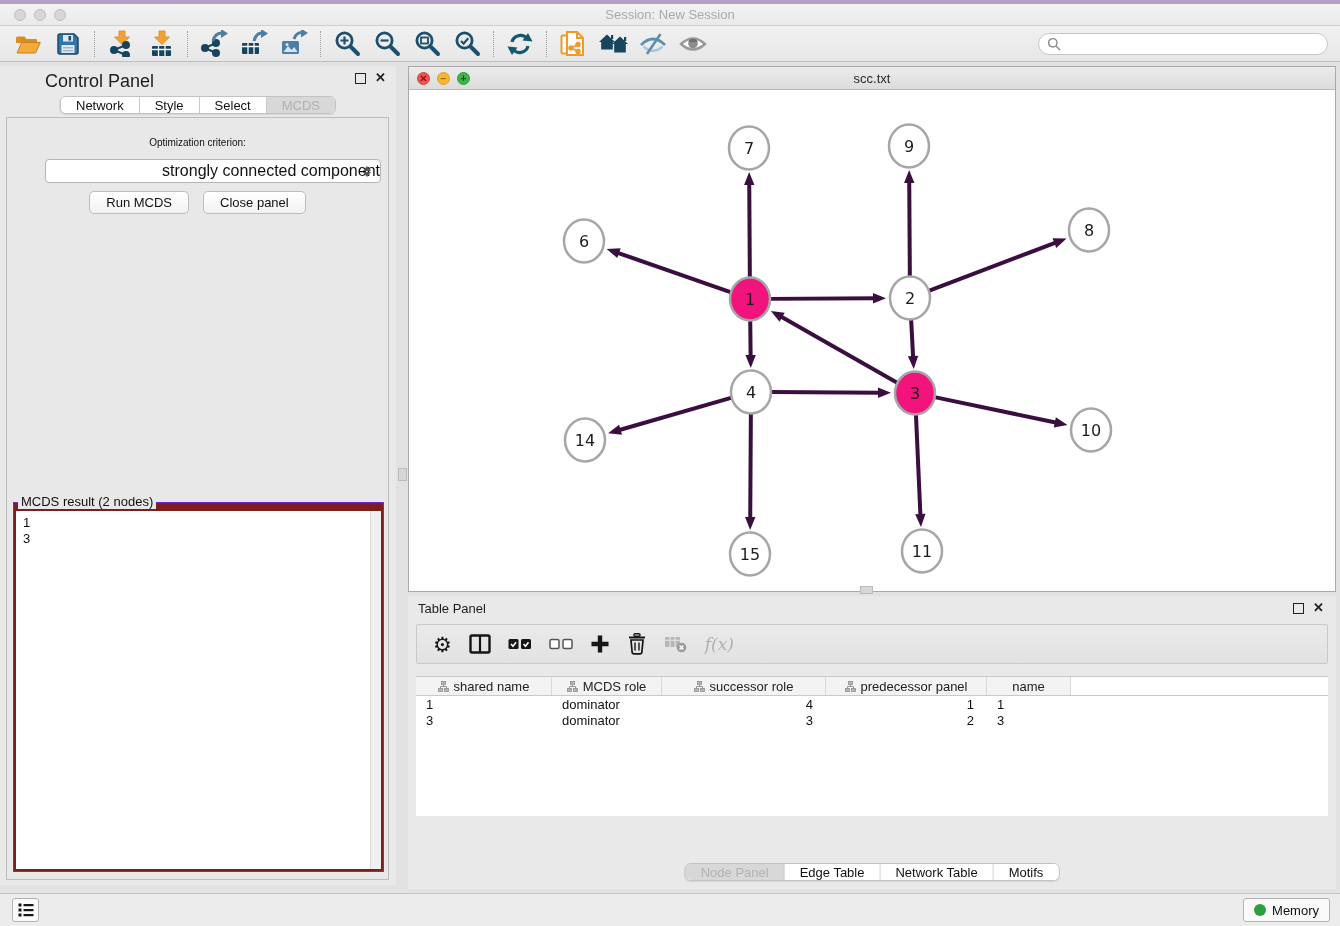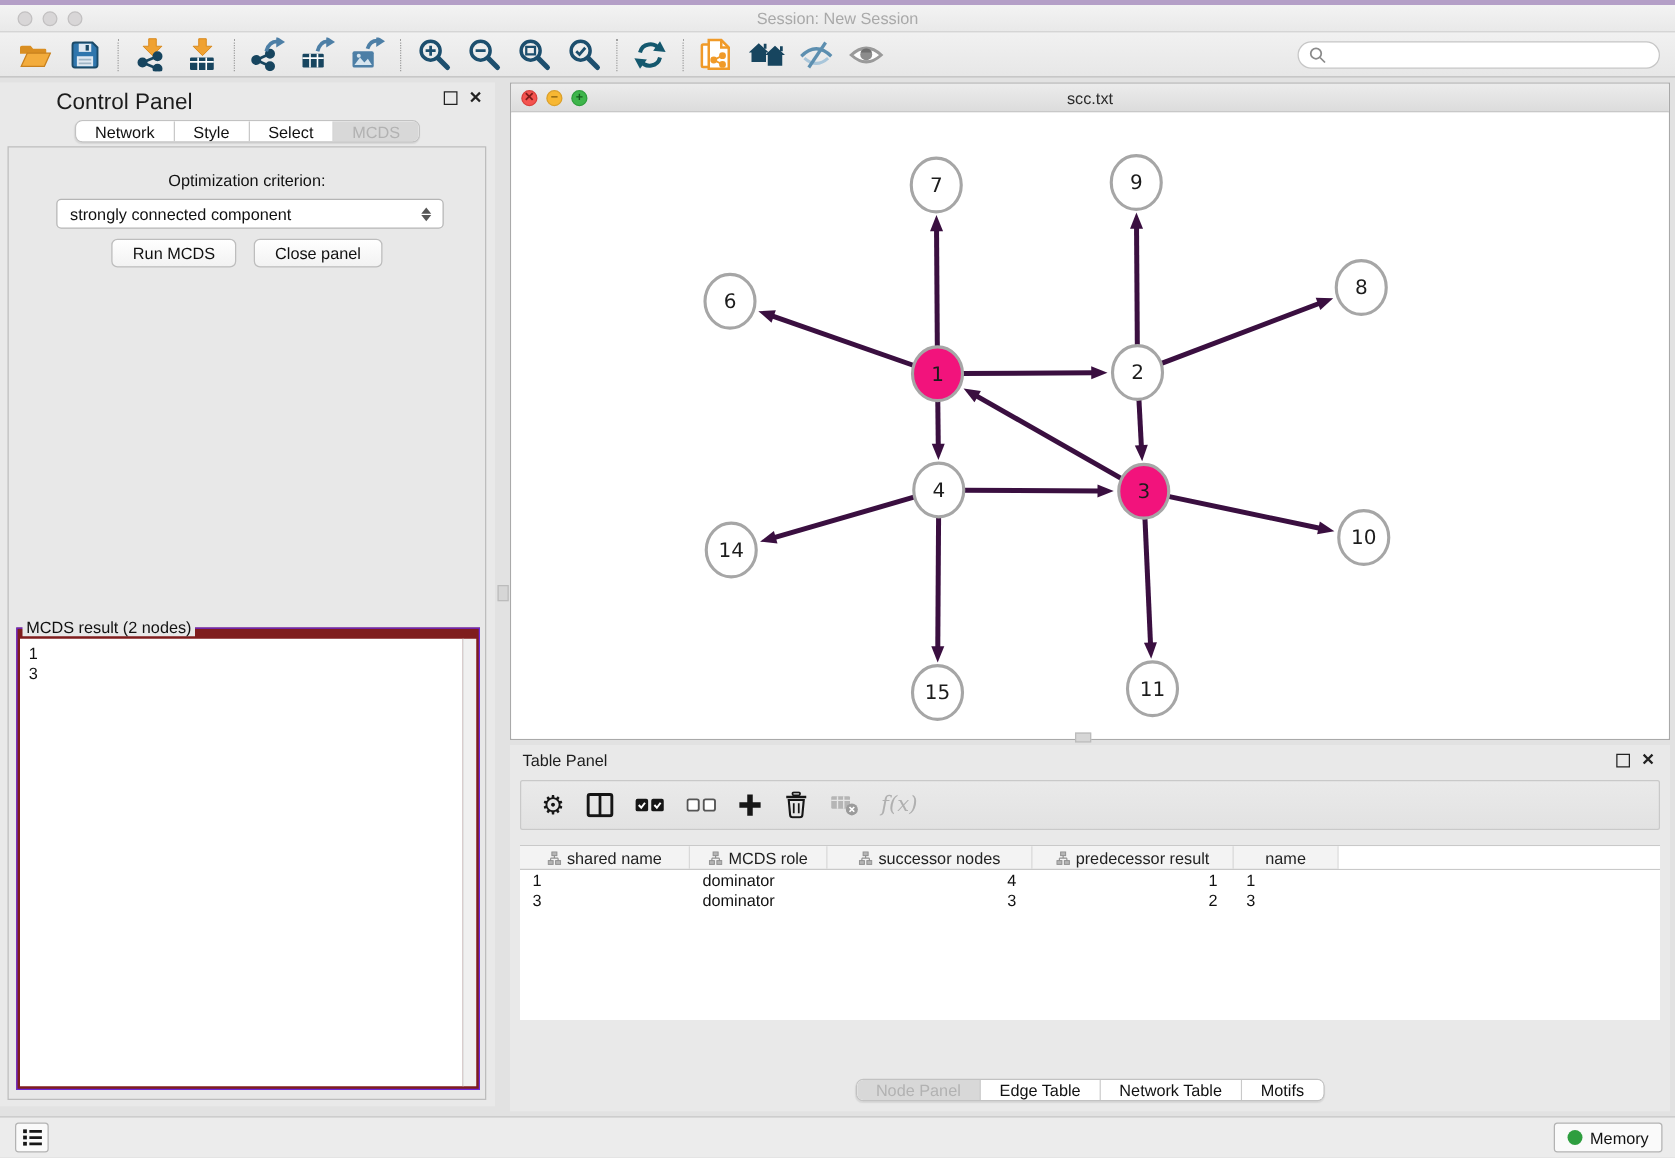--- a/index.html
+++ b/index.html
@@ -36,24 +36,24 @@
   .seg-tabs { position:absolute; display:inline-flex; height:18px; border:1px solid #c2c2c2;
     border-radius:6px; overflow:hidden; background:#fff; box-shadow:0 1px 1px rgba(0,0,0,.08); z-index:3; }
   .seg-tab { padding:0 15px; font-size:13px; color:#111; background:#fff; display:flex;
     align-items:center; border-right:1px solid #c9c9c9; cursor:default; }
   .seg-tab:last-child { border-right:none; }
   .seg-tab.selected { background:#d8d8d8; color:#b2b2b2; }
   .cp-tabs { left:50%; transform:translateX(-50%); top:30px; }
 
   .cp-box { position:absolute; left:6px; top:51px; width:383px; height:828px; max-height:763px;
     border:1px solid #bdbdbd; background:#e8e8e8; }
-  .opt-label { position:absolute; left:0; right:0; top:19px; text-align:center; font-size:13px; color:#111; }
-  .mcds-select { position:absolute; left:38px; top:41px; width:310px; height:24px; background:#fff;
-    border:1px solid #b5b5b5; border-radius:4px; font-size:13px; color:#111;
-    display:flex; align-items:center; padding-left:10px; }
+  .opt-label { position:absolute; left:0; right:0; top:19px; text-align:center; font-size:10px; color:#111; }
+  .mcds-select { position:absolute; left:38px; top:41px; width:336px; height:24px; background:#fff;
+    border:1px solid #b5b5b5; border-radius:4px; font-size:16px; color:#111;
+    display:flex; align-items:center; padding-left:10px;justify-content:flex-end; }
   .stepper { position:absolute; right:6px; top:3px; width:14px; height:16px; display:flex;
     flex-direction:column; align-items:center; justify-content:center; gap:1px; }
   .stepper i { width:0; height:0; border-left:4px solid transparent; border-right:4px solid transparent; }
   .stepper .up { border-bottom:5px solid #555; }
   .stepper .dn { border-top:5px solid #555; }
   .cp-buttons { position:absolute; left:0; right:0; top:73px; display:flex; justify-content:center; gap:14px; }
   .mac-btn { height:23px; background:linear-gradient(#fff,#f2f2f2); border:1px solid #bdbdbd;
     border-radius:5px; font-size:13px; color:#111; padding:0 16px; display:flex; align-items:center; cursor:default; }
 
   .result-group { position:absolute; left:6px; top:384px; width:371px; height:370px;
@@ -460,30 +460,30 @@
           </svg>
         <span>MCDS role</span>
       </div>
       <div class="gh-cell" style="width:164px">
         <svg width="11" height="11" viewBox="0 0 11 11">
             <rect x="3.5" y="0.5" width="4" height="3" fill="#b5b5b5" stroke="#8f8f8f" stroke-width="0.8"></rect>
             <path d="M5.5 3.5 v2 M2.5 5.5 h6 M2.5 5.5 v2 M8.5 5.5 v2" stroke="#8f8f8f" stroke-width="0.9" fill="none"></path>
             <rect x="0.5" y="7.5" width="4" height="3" fill="#b5b5b5" stroke="#8f8f8f" stroke-width="0.8"></rect>
             <rect x="6.5" y="7.5" width="4" height="3" fill="#b5b5b5" stroke="#8f8f8f" stroke-width="0.8"></rect>
           </svg>
-        <span>successor nodes</span>
+        <span>successor role</span>
       </div>
       <div class="gh-cell" style="width:161px">
         <svg width="11" height="11" viewBox="0 0 11 11">
             <rect x="3.5" y="0.5" width="4" height="3" fill="#b5b5b5" stroke="#8f8f8f" stroke-width="0.8"></rect>
             <path d="M5.5 3.5 v2 M2.5 5.5 h6 M2.5 5.5 v2 M8.5 5.5 v2" stroke="#8f8f8f" stroke-width="0.9" fill="none"></path>
             <rect x="0.5" y="7.5" width="4" height="3" fill="#b5b5b5" stroke="#8f8f8f" stroke-width="0.8"></rect>
             <rect x="6.5" y="7.5" width="4" height="3" fill="#b5b5b5" stroke="#8f8f8f" stroke-width="0.8"></rect>
           </svg>
-        <span>predecessor result</span>
+        <span>predecessor panel</span>
       </div>
       <div class="gh-cell" style="width:84px">
         <span>name</span>
       </div>
       <div class="gh-cell gh-fill"></div>
     </div>
     <div class="grid-row">
       <div class="gc al" style="width:136px">1</div>
       <div class="gc al" style="width:110px">dominator</div>
       <div class="gc ar" style="width:164px">4</div>

